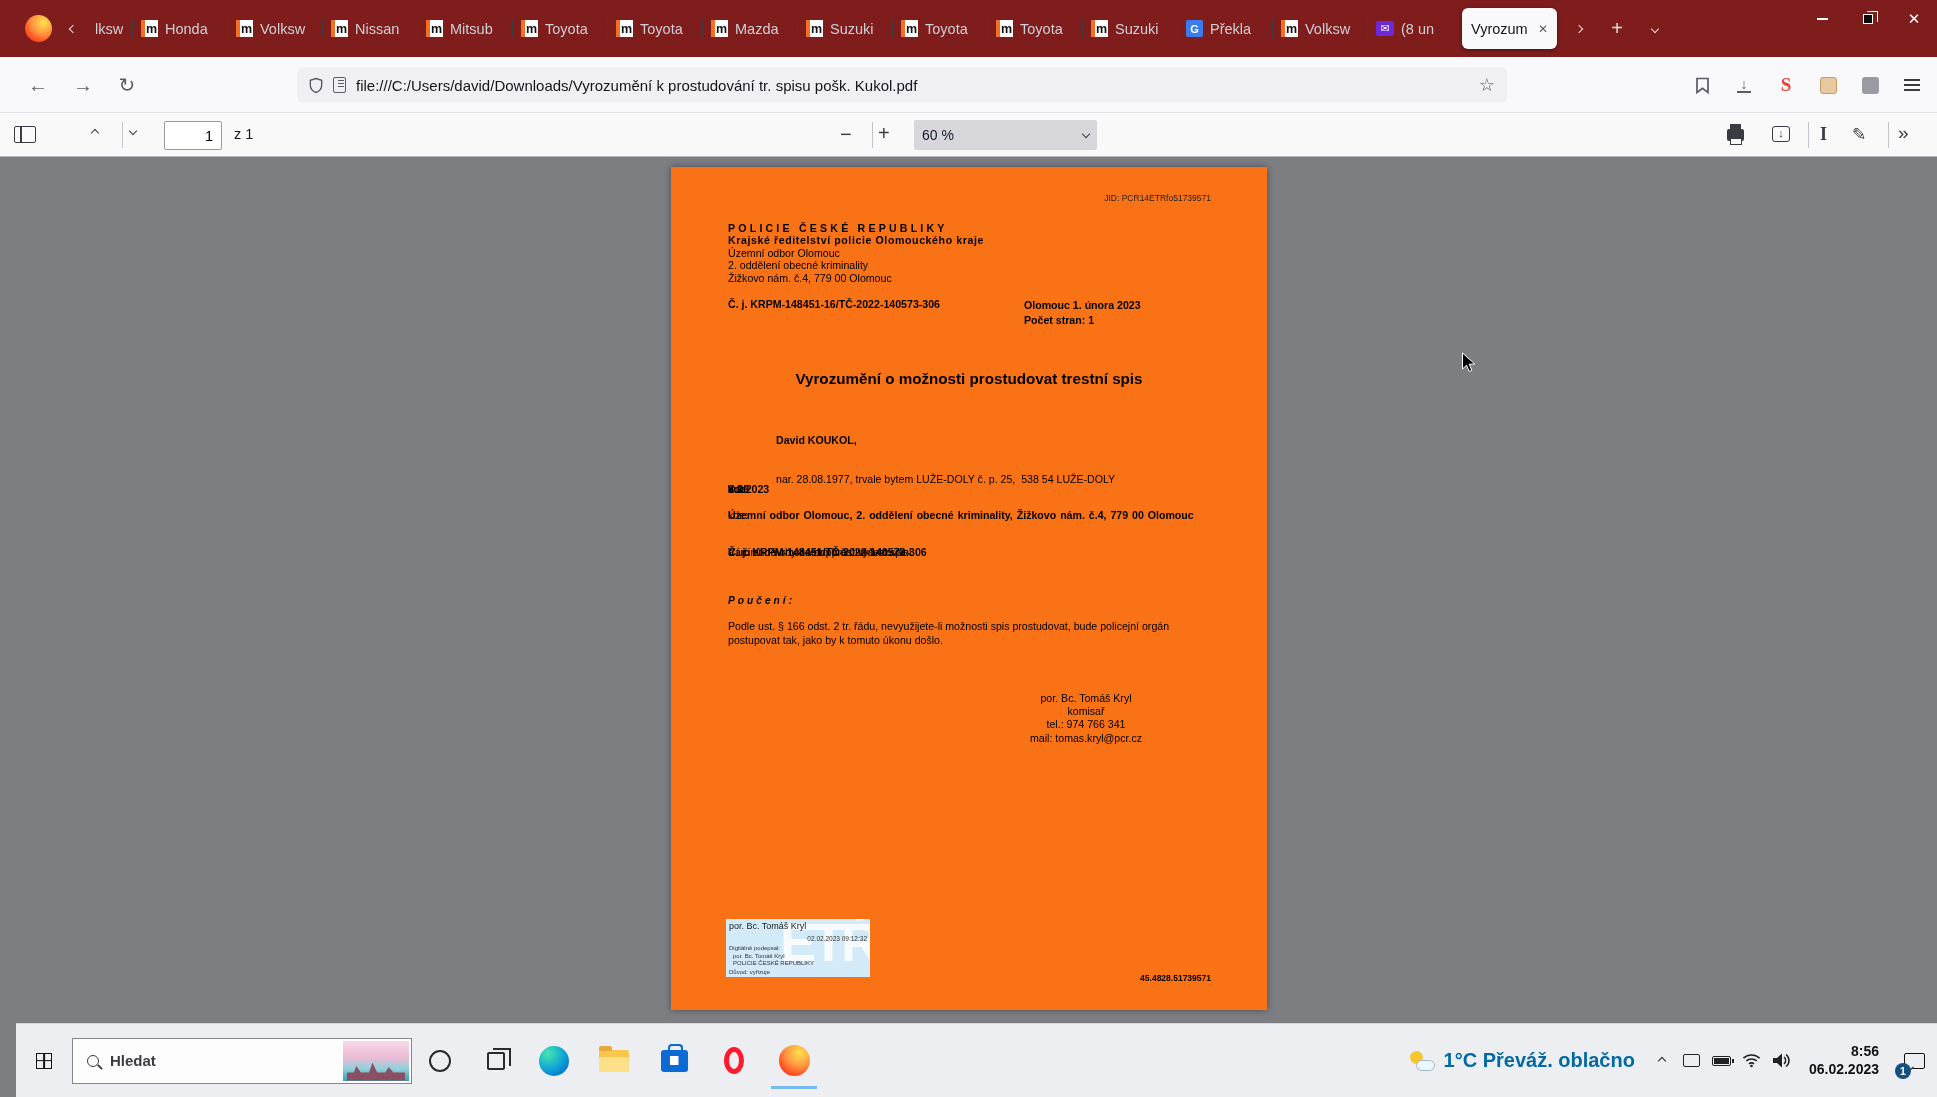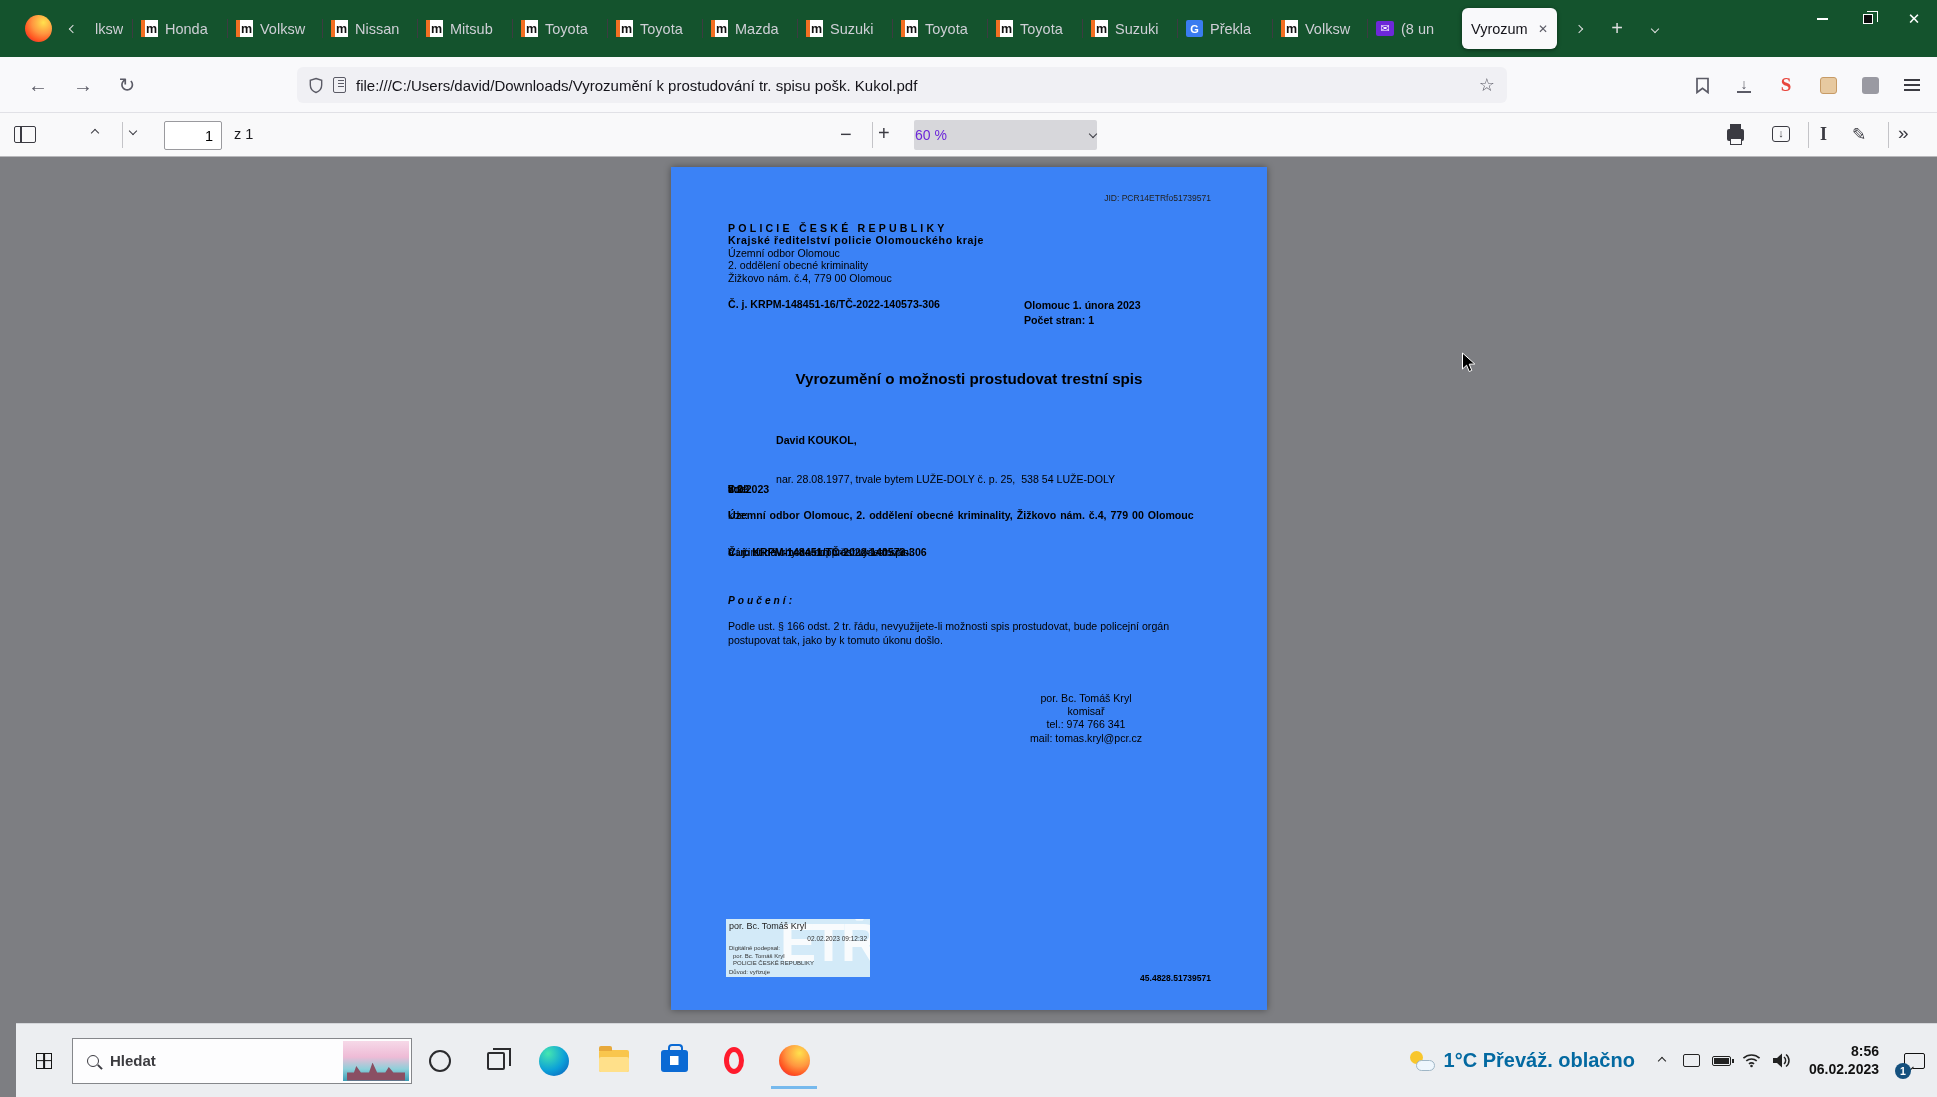--- a/index.html
+++ b/index.html
@@ -1,20 +1,20 @@
 <!DOCTYPE html>
 <html><head>
 <meta charset="utf-8">
 <style>
   * { margin:0; padding:0; box-sizing:border-box; }
   html,body { width:1937px; height:1097px; overflow:hidden; }
   body { position:relative; font-family:"Liberation Sans",sans-serif; background:#7d7e82; }
 
   
-  .titlebar { position:absolute; top:0; left:0; right:0; height:57px; background:#14532d; }
+  .titlebar { position:absolute; top:0; left:0; right:0; height:57px; background:#7f1d1d; }
   .ff-logo { position:absolute; left:25px; top:15px; width:27px; height:27px; border-radius:50%;
     background:radial-gradient(circle at 68% 28%, #ffe14d, #ff9640 42%, #ff4f1f 72%, #b5007f); }
   .tab-strip { position:absolute; left:60px; top:8px; height:41px; display:flex; align-items:center; }
   .tab-scroll { width:26px; color:#dededf; display:flex; justify-content:center; align-items:center; }
   .tab-list { display:flex; height:41px; }
   .tab { width:95px; height:41px; flex:none; display:flex; align-items:center; gap:7px; padding:0 9px;
     color:#cfcfd6; font-size:14.5px; border-radius:6px; overflow:hidden; position:relative; cursor:default; }
   .tab:not(.active)::before { content:""; position:absolute; left:0; top:11px; bottom:11px; width:1px; background:#3c3c41; }
   .tab.partial { width:46px; }
   .tab.partial::before { display:none; }
@@ -70,33 +70,33 @@
   .pdfbar { position:absolute; top:113px; left:0; right:0; height:44px; background:#f9f9fa;
     border-bottom:1px solid #b8b8bb; color:#3b3b42; }
   .pdfbar .abs { position:absolute; display:flex; align-items:center; justify-content:center; }
   .i-sidebar { width:22px; height:17px; border:1.7px solid #3b3b42; border-radius:2px; position:relative; }
   .i-sidebar::before { content:""; position:absolute; left:5px; top:-1px; bottom:-1px; width:1.7px; background:#3b3b42; }
   .pd-sep { position:absolute; top:9px; width:1px; height:26px; background:#c4c4c8; }
   .page-input { position:absolute; left:164px; top:8px; width:58px; height:29px; border:1px solid #9a9a9e;
     background:#fff; text-align:right; padding-right:8px; font-size:14.5px; font-family:inherit; border-radius:2px; }
   .page-count { position:absolute; left:234px; top:13px; font-size:14.5px; color:#1b1b1f; }
   .zoom-select { position:absolute; left:914px; top:7px; width:183px; height:30px; background:#d7d7db; border-radius:2px;
-    display:flex; align-items:center; padding:0 1px; font-size:14px; color:#6d28d9;justify-content:space-between; }
+    display:flex; align-items:center; padding:0 8px; font-size:14px; color:#0f172a;justify-content:space-between; }
   .zoom-select .chev { margin-left:auto; color:#3b3b42; margin-top:-3px; }
   .i-print { width:17px; height:12px; background:#3b3b42; border-radius:2px; position:relative; margin-top:3px; }
   .i-print::before { content:""; position:absolute; top:-5px; left:3px; width:11px; height:5px; background:#3b3b42; }
   .i-print::after { content:""; position:absolute; bottom:-4px; left:3px; width:10px; height:5px; background:#f9f9fa; border:1.5px solid #3b3b42; }
   .i-save { width:18px; height:16px; border:1.8px solid #3b3b42; border-radius:3px; text-align:center; font-size:11px; line-height:13px; color:#3b3b42; }
   .i-ibeam { font-family:"Liberation Serif",serif; font-size:18px; font-weight:bold; }
   .i-pen { font-size:17px; }
   .i-more { font-size:19px; letter-spacing:-2px; }
 
   
   .viewer { position:absolute; top:157px; bottom:57px; left:0; right:0; background:#7d7e82; }
-  .page { position:absolute; left:671px; top:10px; width:596px; height:843px; background:#3b82f6;
+  .page { position:absolute; left:671px; top:10px; width:596px; height:843px; background:#f97316;
     box-shadow:0 0 7px rgba(0,0,0,.4); color:#000; }
   .page * { position:absolute; }
   .doc-jid { top:26px; right:56px; font-size:8.5px; color:#222; }
   .doc-header { top:55px; left:57px; font-size:10.6px; line-height:12.4px; position:absolute; }
   .doc-header div { position:static; }
   .hl0 { font-weight:bold; letter-spacing:3.2px; }
   .hl1 { font-weight:bold; letter-spacing:.6px; }
   .doc-cj { top:131px; left:57px; font-size:10.6px; font-weight:bold; }
   .doc-right { top:131px; left:353px; font-size:10.6px; line-height:14.5px; font-weight:bold; }
   .doc-right div { position:static; }

